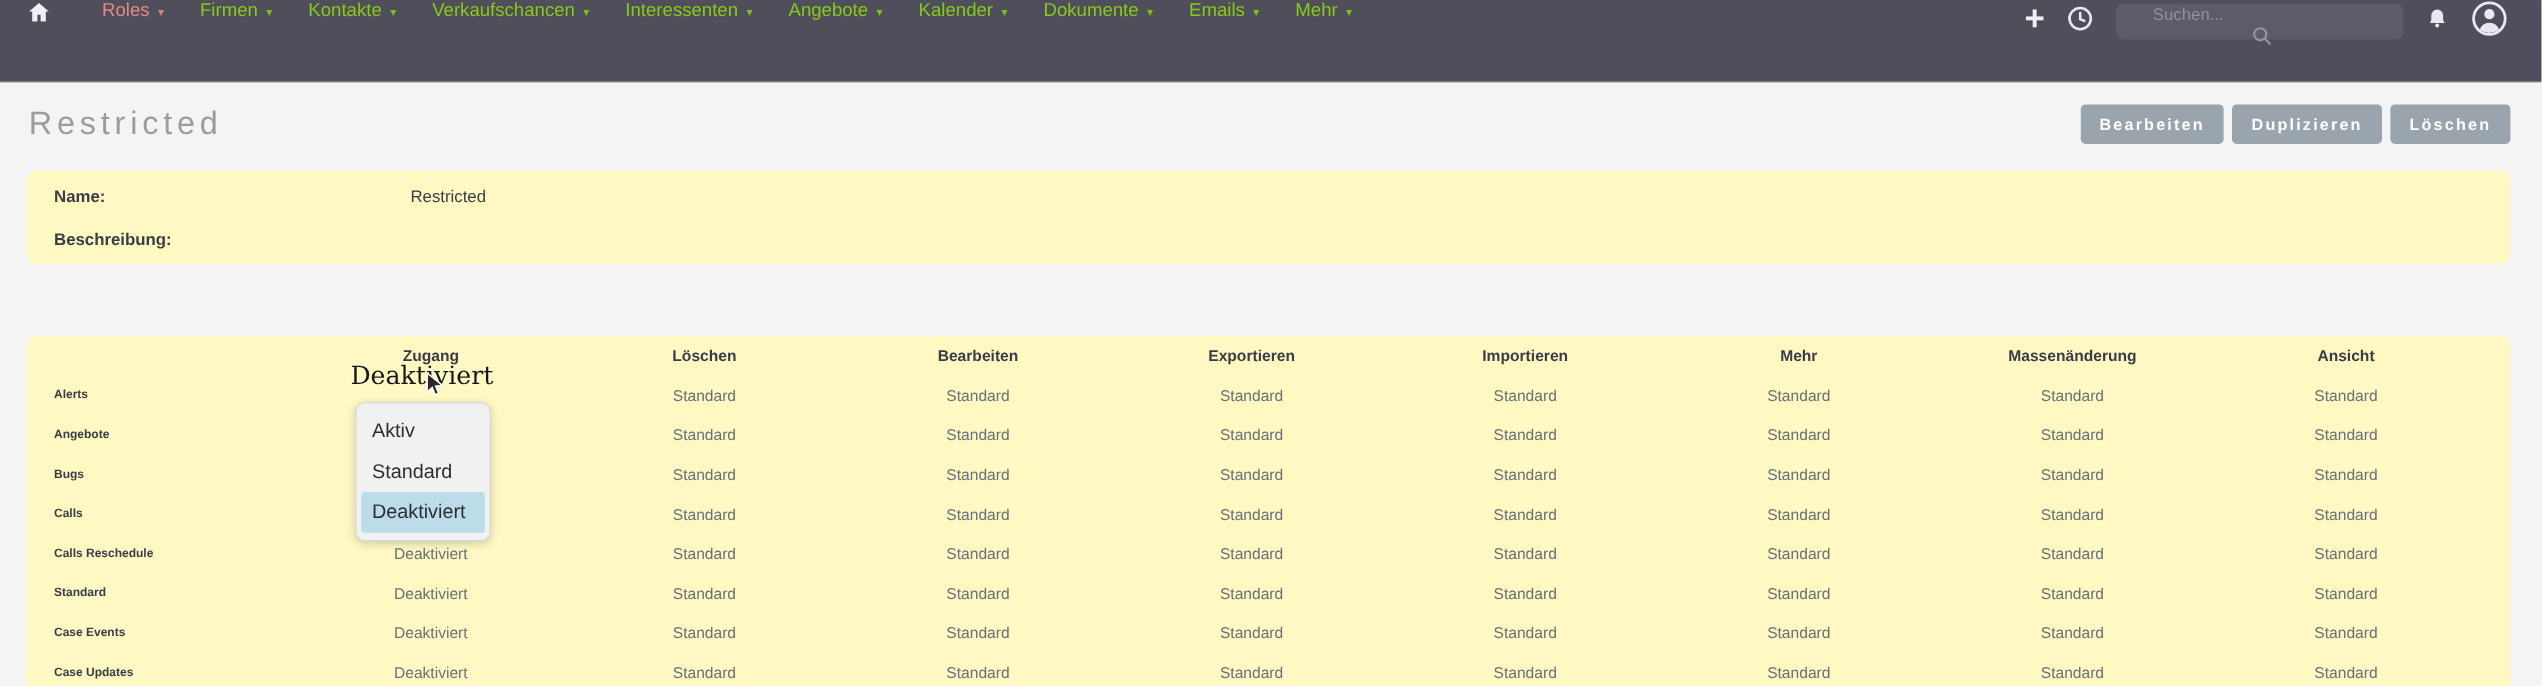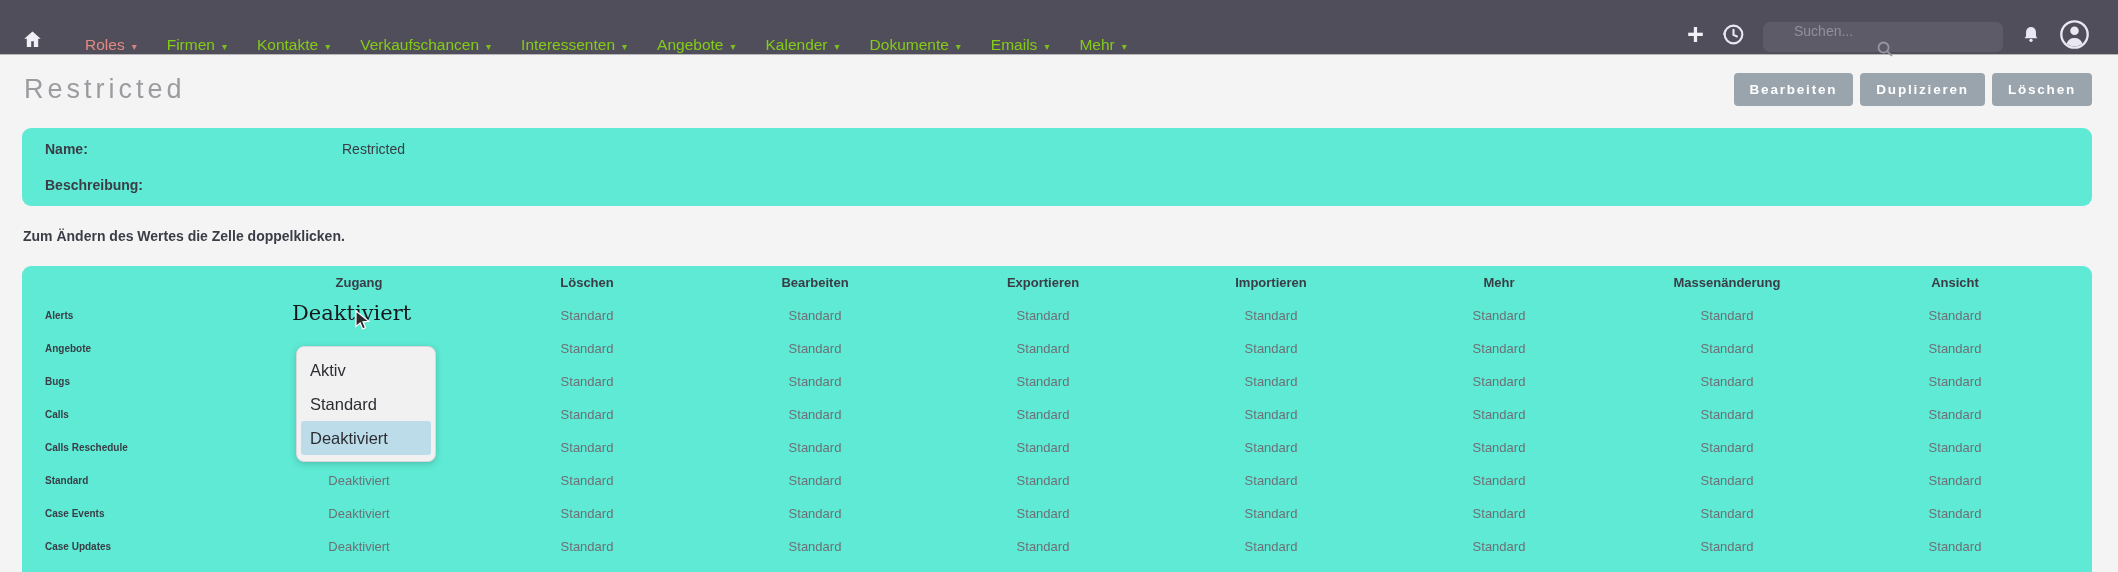--- a/index.html
+++ b/index.html
@@ -5,22 +5,22 @@
   * { box-sizing: border-box; }
   html,body { margin:0; padding:0; }
   body {
     width:2118px; height:572px; position:relative; overflow:hidden;
     background:var(--page_bg,#f4f4f5);
     font-family:"Liberation Sans", sans-serif;
   }
 
   
   .navbar {
-    height:54px; background:var(--nav_bg,#514e5c);
-    display:flex; align-items:flex-end; padding:0 28px 0 22px;
+    height:68px; background:var(--nav_bg,#514e5c);
+    display:flex; align-items:flex-start; padding:0 28px 0 22px;
     box-shadow:0 1px 0 rgba(0,0,0,.25);
   }
   .home-btn { margin-right:42px; display:flex; align-items:center; cursor:pointer; }
   .nav-items { display:flex; align-items:center; }
   .nav-item {
     display:flex; align-items:center; gap:7px; margin-right:30px;
     color:#84cc16; font-size:15.5px; cursor:pointer; white-space:nowrap;
   }
   .nav-item.active { color:var(--accent,#e28a82); }
   .nav-item .caret { font-size:10px; padding-top:2px; opacity:.9; }
@@ -41,21 +41,21 @@
   .titlebar { height:66px; display:flex; align-items:center; justify-content:space-between; padding:4px 26px 0 24px; }
   .page-title { font-size:27px; font-weight:400; color:#9c9ca0; letter-spacing:4px; }
   .btn {
     background:var(--button,#9aa4ad); color:#fff; border:none; border-radius:4px;
     font-family:inherit; font-size:13.5px; font-weight:bold; letter-spacing:1.8px;
     padding:9px 16px; cursor:pointer; white-space:nowrap;
   }
   .btn-group { display:flex; gap:7px; }
 
   
-  .panel { background:#5eead4; border-radius:9px; margin:0 26px 0 22px; }
+  .panel { background:#fef9c3; border-radius:9px; margin:0 26px 0 22px; }
   .details-panel { margin-top:8px; padding:8px 23px; }
   .field-row { display:flex; line-height:26px; font-size:14px; }
   .field-row + .field-row { margin-top:10px; }
   .flabel { width:297px; font-weight:bold; color:#3a3d46; }
   .fvalue { color:#3a3d46; }
 
   .hint-row { height:60px; display:flex; align-items:center; justify-content:space-between; padding:0 26px 0 23px; }
   .hint-text { font-size:14px; font-weight:bold; color:#3a3d46; }
 
   
@@ -65,21 +65,21 @@
   .hcell.first { text-align:left; }
   .cell.module { font-size:10px; font-weight:bold; color:#3a3d46; }
   .cell.val { font-size:13px; color:#6d7076; text-align:center; }
 
   
   .edit-value {
     position:absolute; left:292px; top:301px; z-index:5;
     font-family:"DejaVu Serif", serif; font-size:21px; color:#17181b; cursor:pointer;
   }
   .dropdown {
-    position:absolute; left:296px; top:346px; width:140px; z-index:6;
+    position:absolute; left:296px; top:335px; width:113px; z-index:6;
     background:#f1f1f2; border:1px solid #d8d8dc; border-radius:8px;
     box-shadow:0 2px 7px rgba(0,0,0,.18); padding:6px 0;
   }
   .opt { height:34px; line-height:34px; padding-left:13px; font-size:16.5px; color:#2c2e33; cursor:pointer; }
   .opt.sel { background:var(--highlight,#bcdcea); margin:0 4px; padding-left:9px; border-radius:3px; }
   .cursor-icon { position:absolute; left:355px; top:310px; z-index:9; }
 </style>
 </head>
 <body>
 
@@ -190,21 +190,20 @@
       <span class="flabel">Name:</span>
       <span class="fvalue">Restricted</span>
     </div>
     <div class="field-row">
       <span class="flabel">Beschreibung:</span>
       <span class="fvalue"></span>
     </div>
   </section>
 
   <div class="hint-row">
-    <p class="hint-text">Zum Ändern des Wertes die Zelle doppelklicken.</p>
   </div>
 
   <section class="panel table-panel">
     <div class="grid header" id="table-header">
         <div class="hcell first"></div>
         <div class="hcell">Zugang</div>
         <div class="hcell">Löschen</div>
         <div class="hcell">Bearbeiten</div>
         <div class="hcell">Exportieren</div>
         <div class="hcell">Importieren</div>

